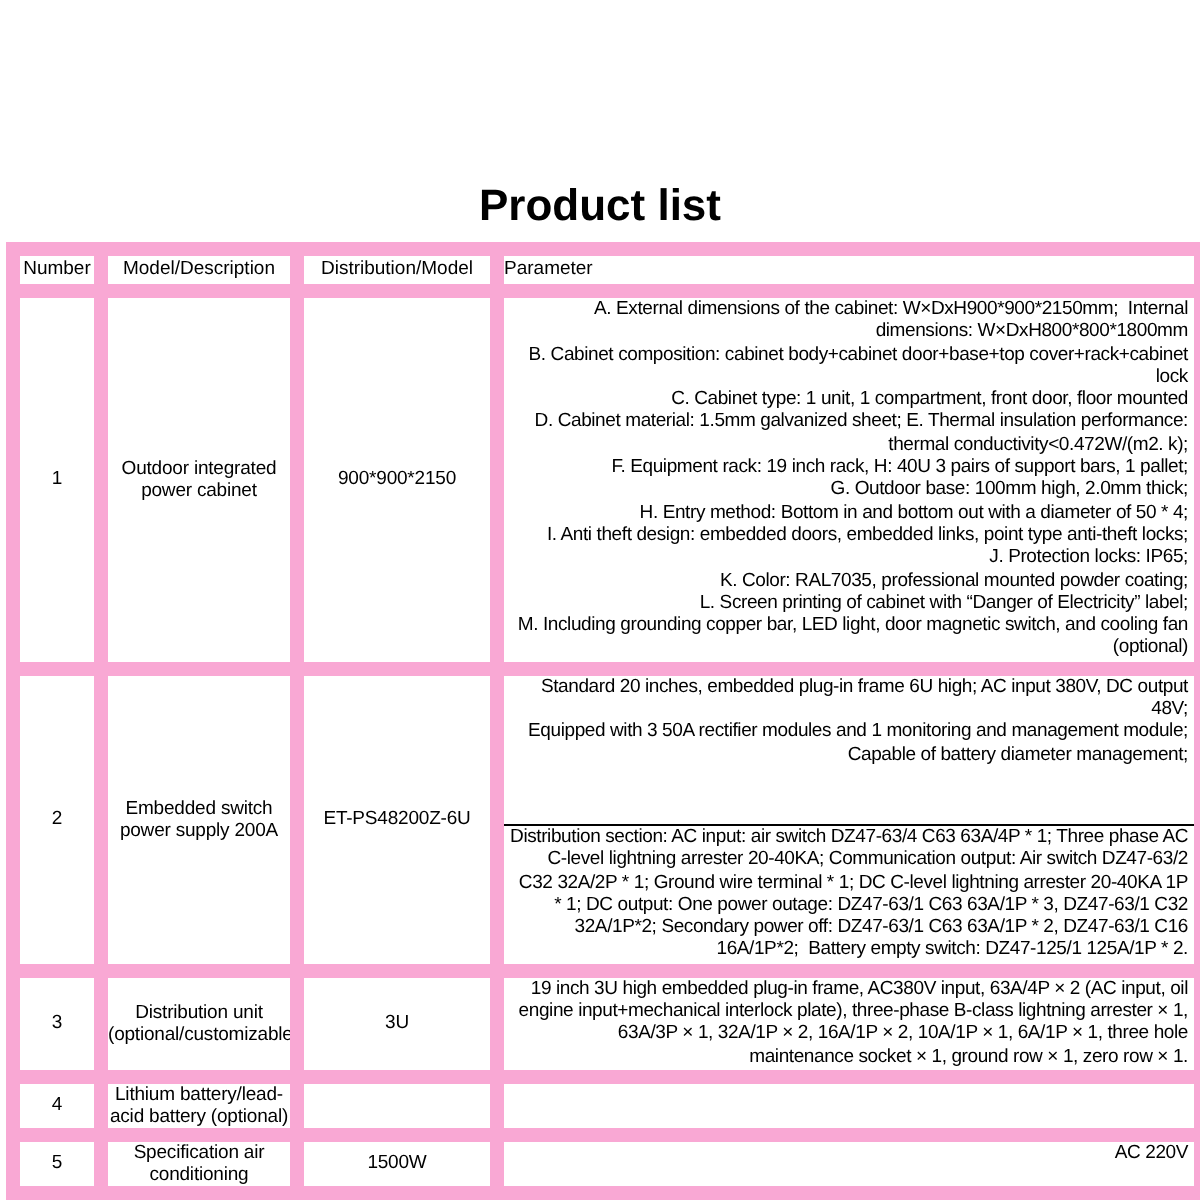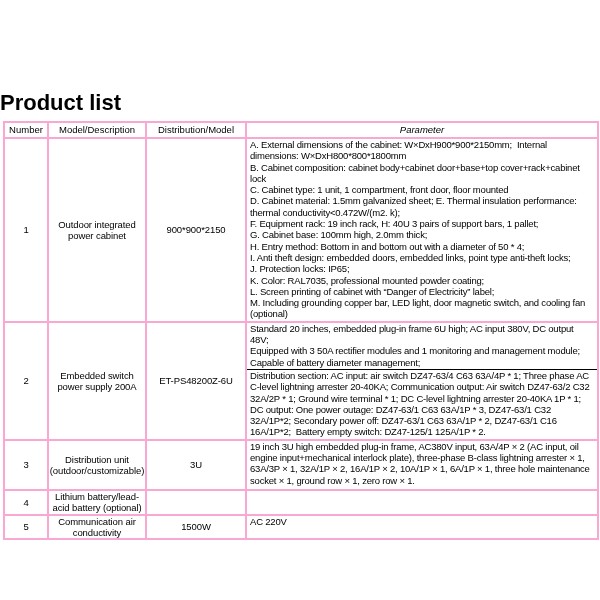--- a/index.html
+++ b/index.html
@@ -3,60 +3,62 @@
 <meta charset="utf-8">
 <style>
   html,body{margin:0;padding:0;}
   body{
     width:600px;height:600px;overflow:hidden;
     background:#ffffff;color:#000000;
     font-family:"Liberation Sans",sans-serif;
   }
   .title{
     margin:90px 0 5px 0;
+    text-align:center;
     font-size:22px;
     font-weight:bold;
     letter-spacing:0px;
   }
   table.spec{
     border-collapse:collapse;
     table-layout:fixed;
     width:594px;
     margin-left:3px;
   }
   table.spec th, table.spec td{
-    border:2px solid #f9a8d4;
+    border:7px solid #f9a8d4;
     font-size:9.5px;
     font-weight:normal;
     padding:0;
     overflow:hidden;
   }
   thead th{height:14px;line-height:12px;}
   th.center{text-align:center;}
-  th.left{text-align:center;padding-left:3px;font-style:italic;}
+  th.left{text-align:left;padding-left:3px;}
   td.c{
     text-align:center;
     vertical-align:middle;
     line-height:11px;
     padding:1px 2px;
     letter-spacing:-0.1px;
   }
   td.param{
     vertical-align:top;
     text-align:left;
     letter-spacing:-0.2px;
   }
   .param-block{
     padding:0px 3px 1px 3px;
     line-height:11.3px;
   }
   .param-block + .param-block{
     border-top:1px solid #000000;
+    margin-top:28px;
   }
-  .para{margin:0;}
+  .para{margin:0;text-align:right;}
 </style>
 </head>
 <body>
 
 <div class="title">Product list</div>
 
 <table class="spec">
   <colgroup>
     <col style="width:44px">
     <col style="width:98px">
@@ -76,21 +78,21 @@
         <td class="c">1</td>
         <td class="c">Outdoor integrated power cabinet</td>
         <td class="c">900*900*2150</td>
         <td class="param">
           <div class="param-block">
             <div class="para">A. External dimensions of the cabinet: W×DxH900*900*2150mm;&nbsp; Internal dimensions: W×DxH800*800*1800mm</div>
             <div class="para">B. Cabinet composition: cabinet body+cabinet door+base+top cover+rack+cabinet lock</div>
             <div class="para">C. Cabinet type: 1 unit, 1 compartment, front door, floor mounted</div>
             <div class="para">D. Cabinet material: 1.5mm galvanized sheet; E. Thermal insulation performance: thermal conductivity&lt;0.472W/(m2. k);</div>
             <div class="para">F. Equipment rack: 19 inch rack, H: 40U 3 pairs of support bars, 1 pallet;</div>
-            <div class="para">G. Cabinet base: 100mm high, 2.0mm thick;</div>
+            <div class="para">G. Outdoor base: 100mm high, 2.0mm thick;</div>
             <div class="para">H. Entry method: Bottom in and bottom out with a diameter of 50 * 4;</div>
             <div class="para">I. Anti theft design: embedded doors, embedded links, point type anti-theft locks;</div>
             <div class="para">J. Protection locks: IP65;</div>
             <div class="para">K. Color: RAL7035, professional mounted powder coating;</div>
             <div class="para">L. Screen printing of cabinet with “Danger of Electricity” label;</div>
             <div class="para">M. Including grounding copper bar, LED light, door magnetic switch, and cooling fan (optional)</div>
           </div>
         </td>
       </tr>
       <tr style="height: 94px;">
@@ -103,37 +105,37 @@
             <div class="para">Equipped with 3 50A rectifier modules and 1 monitoring and management module;</div>
             <div class="para">Capable of battery diameter management;</div>
           </div>
           <div class="param-block">
             <div class="para">Distribution section: AC input: air switch DZ47-63/4 C63 63A/4P * 1; Three phase AC C-level lightning arrester 20-40KA; Communication output: Air switch DZ47-63/2 C32 32A/2P * 1; Ground wire terminal * 1; DC C-level lightning arrester 20-40KA 1P * 1; DC output: One power outage: DZ47-63/1 C63 63A/1P * 3, DZ47-63/1 C32 32A/1P*2; Secondary power off: DZ47-63/1 C63 63A/1P * 2, DZ47-63/1 C16 16A/1P*2;&nbsp; Battery empty switch: DZ47-125/1 125A/1P * 2.</div>
           </div>
         </td>
       </tr>
       <tr style="height: 50px;">
         <td class="c">3</td>
-        <td class="c">Distribution unit (outdoor/customizable)</td>
+        <td class="c">Distribution unit (optional/customizable)</td>
         <td class="c">3U</td>
         <td class="param">
           <div class="param-block">
             <div class="para">19 inch 3U high embedded plug-in frame, AC380V input, 63A/4P × 2 (AC input, oil engine input+mechanical interlock plate), three-phase B-class lightning arrester × 1, 63A/3P × 1, 32A/1P × 2, 16A/1P × 2, 10A/1P × 1, 6A/1P × 1, three hole maintenance socket × 1, ground row × 1, zero row × 1.</div>
           </div>
         </td>
       </tr>
       <tr style="height: 25px;">
         <td class="c">4</td>
         <td class="c">Lithium battery/lead-acid battery (optional)</td>
         <td class="c"></td>
         <td class="param"></td>
       </tr>
       <tr style="height: 24px;">
         <td class="c">5</td>
-        <td class="c">Communication air conductivity</td>
+        <td class="c">Specification air conditioning</td>
         <td class="c">1500W</td>
         <td class="param">
           <div class="param-block">
             <div class="para">AC 220V</div>
           </div>
         </td>
       </tr>
     </tbody>
 </table>
 

